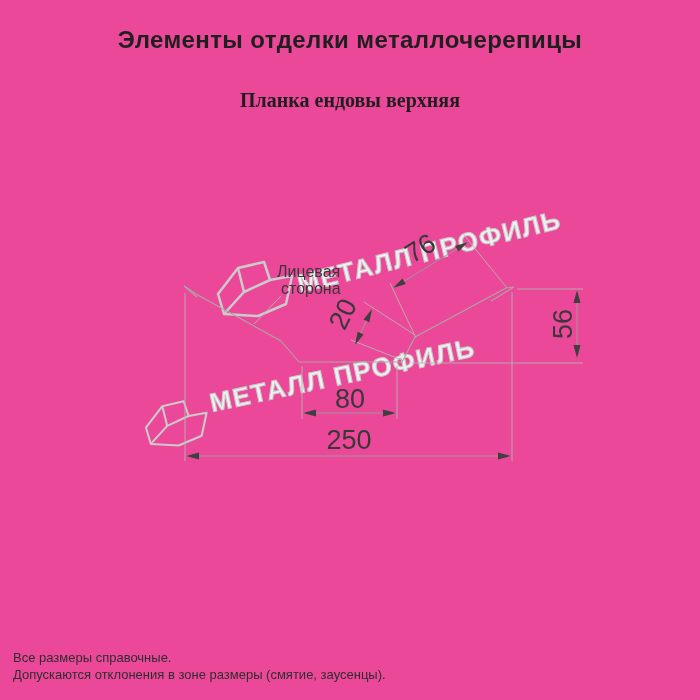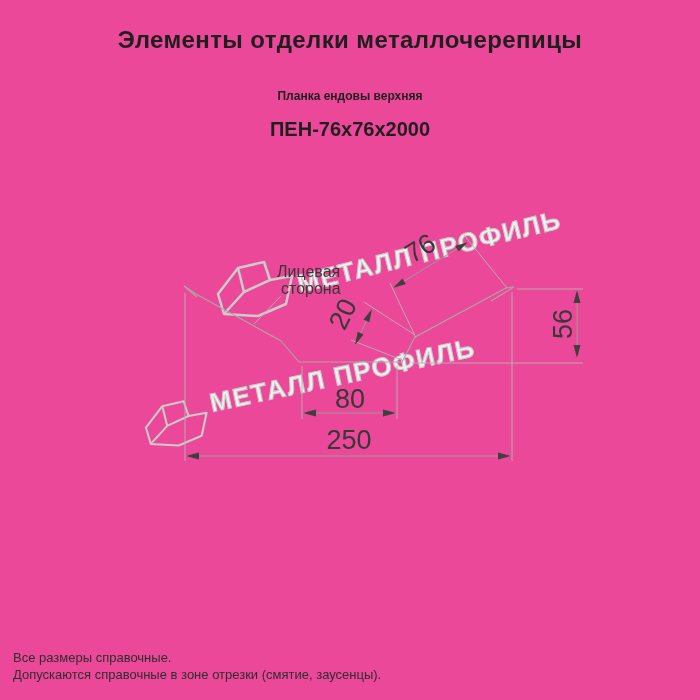--- a/index.html
+++ b/index.html
@@ -1,21 +1,21 @@
 <!DOCTYPE html>
 <html><head>
 <meta charset="utf-8">
 <style>
   html,body{margin:0;padding:0;background:#ffffff;}
   .page{position:relative;width:700px;height:700px;background:#ec4899;overflow:hidden;
         font-family:"Liberation Sans",sans-serif;}
   .title{position:absolute;left:0;top:26px;width:100%;text-align:center;
          font-size:24px;font-weight:bold;color:#1f1f1f;letter-spacing:.4px;}
   .subtitle{position:absolute;left:0;top:89px;width:100%;text-align:center;
-         font-size:12px;font-weight:bold;color:#1f1f1f;}
+         font-size:20px;font-weight:bold;color:#1f1f1f;font-family:Liberation Serif, serif;}
   .model{position:absolute;left:0;top:118px;width:100%;text-align:center;
          font-size:20px;font-weight:bold;color:#1f1f1f;}
   .drawing-svg{position:absolute;left:0;top:0;width:700px;height:700px;}
   .footer-note{position:absolute;left:13px;font-size:13px;color:#2e2e2e;text-align:center;}
   .note1{top:650px;}
   .note2{top:667px;}
   
   .profile{stroke:#a8a8a8;stroke-width:1.1;fill:none;stroke-linejoin:round;}
   .extline{stroke:#b4b4b4;stroke-width:0.9;fill:none;}
   .dimline{stroke:#9a9a9a;stroke-width:1;fill:none;}
@@ -26,21 +26,20 @@
            letter-spacing:1.5px;font-family:"Liberation Sans",sans-serif;}
   .wm-logo{stroke:#cbcbcb;stroke-width:2.5;fill:none;stroke-linejoin:round;}
 </style>
 </head>
 <body>
 
 <div class="page">
 
   <div class="title">Элементы отделки металлочерепицы</div>
   <div class="subtitle">Планка ендовы верхняя</div>
-  <div class="model">ПЕН-76х76х2000</div>
 
   <svg class="drawing-svg" viewBox="0 0 700 700">
 
     <g>
       <g class="wm-logo" transform="translate(212,258)">
         <path d="M6 36 L26 10 L52 4 L58 22 L80 18 L74 46 L46 58 L12 56 Z"></path>
         <path d="M26 10 L32 34 L58 22 M32 34 L12 56"></path>
       </g>
       <text class="wm-text" transform="translate(300,293) rotate(-14)">МЕТАЛЛ ПРОФИЛЬ</text>
     </g>
@@ -97,15 +96,15 @@
     <text class="dimtext" x="350" y="408" text-anchor="middle">80</text>
     <text class="dimtext" x="572" y="324" text-anchor="middle" transform="rotate(-90 572 324)">56</text>
     <text class="dimtext" x="425" y="256" text-anchor="middle" transform="rotate(-31.5 425 256)">76</text>
     <text class="dimtext" x="351" y="318" text-anchor="middle" transform="rotate(-64 351 318)">20</text>
 
     <text class="labeltext" x="277" y="277">Лицевая</text>
     <text class="labeltext" x="281" y="294">сторона</text>
   </svg>
 
   <div class="footer-note note1">Все размеры справочные.</div>
-  <div class="footer-note note2">Допускаются справочные в зоне отрезки (смятие, заусенцы).</div>
+  <div class="footer-note note2">Допускаются отклонения в зоне размеры (смятие, заусенцы).</div>
 
 </div>
 
 </body></html>

